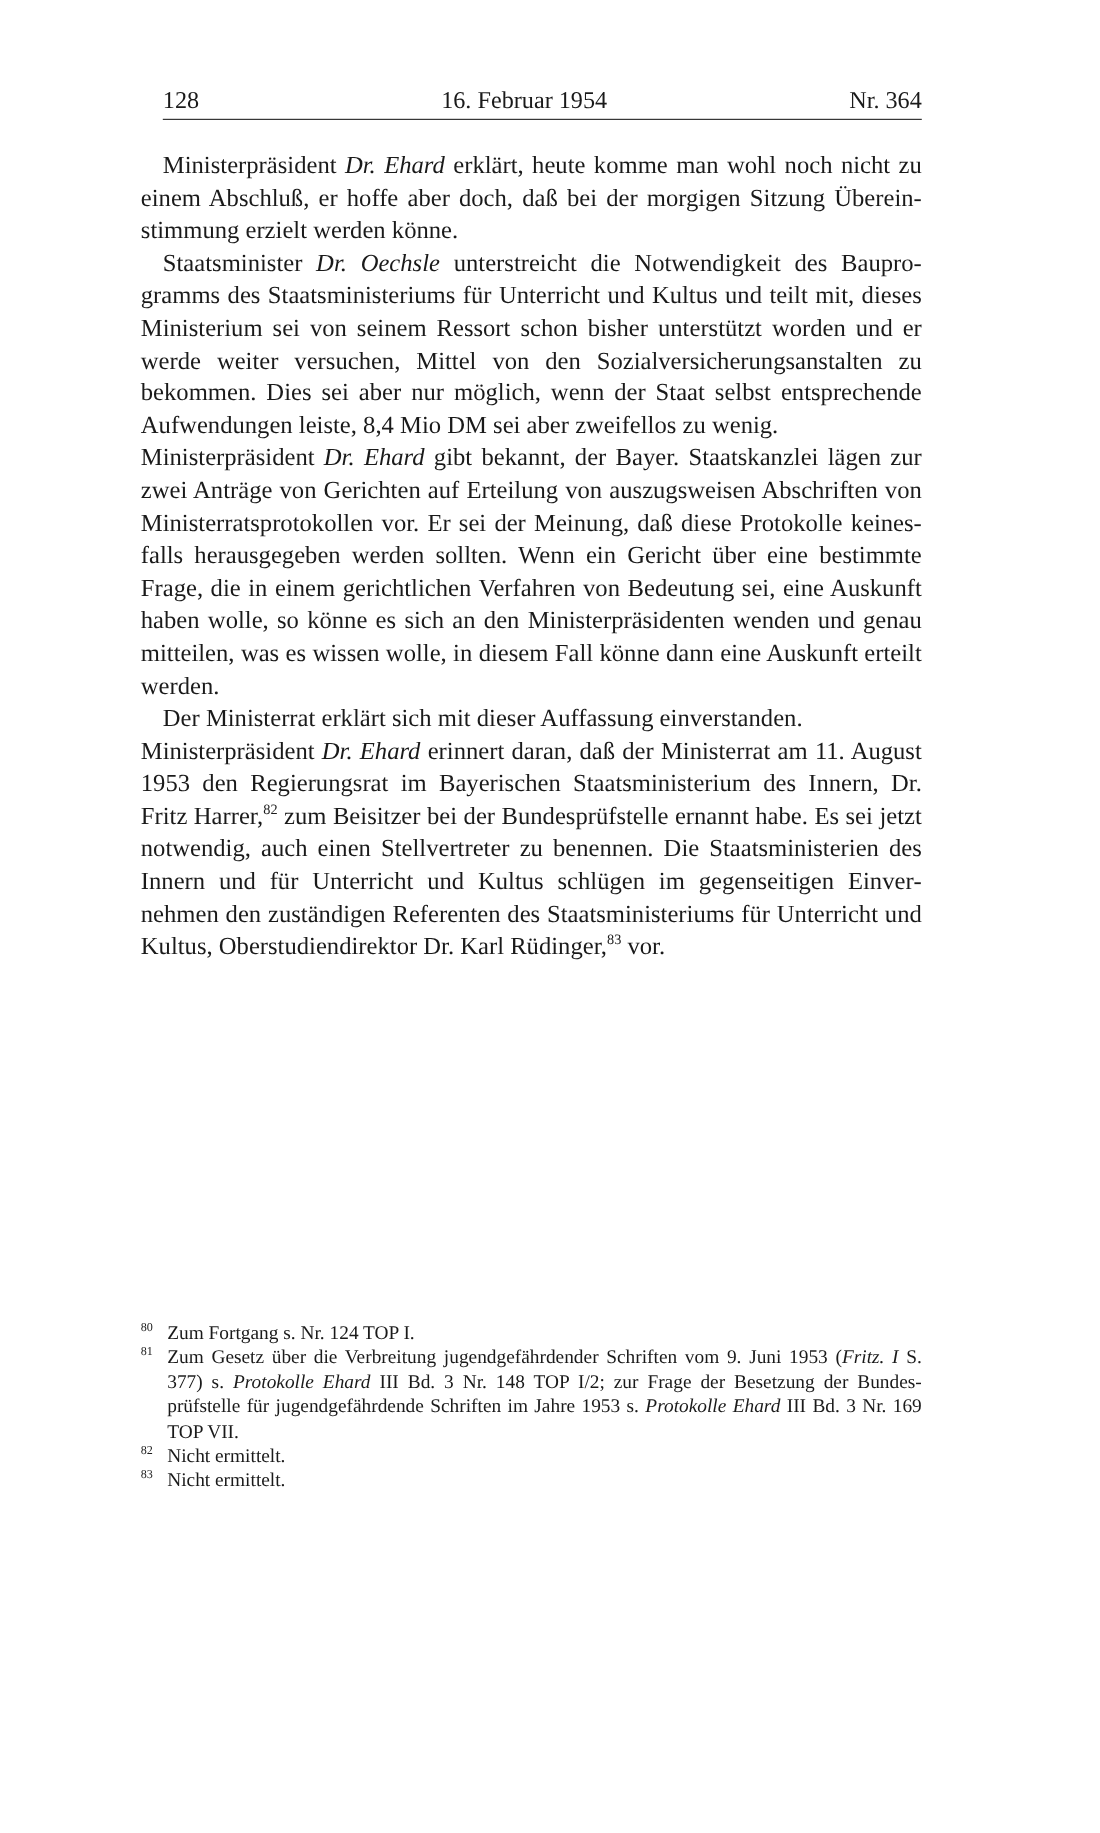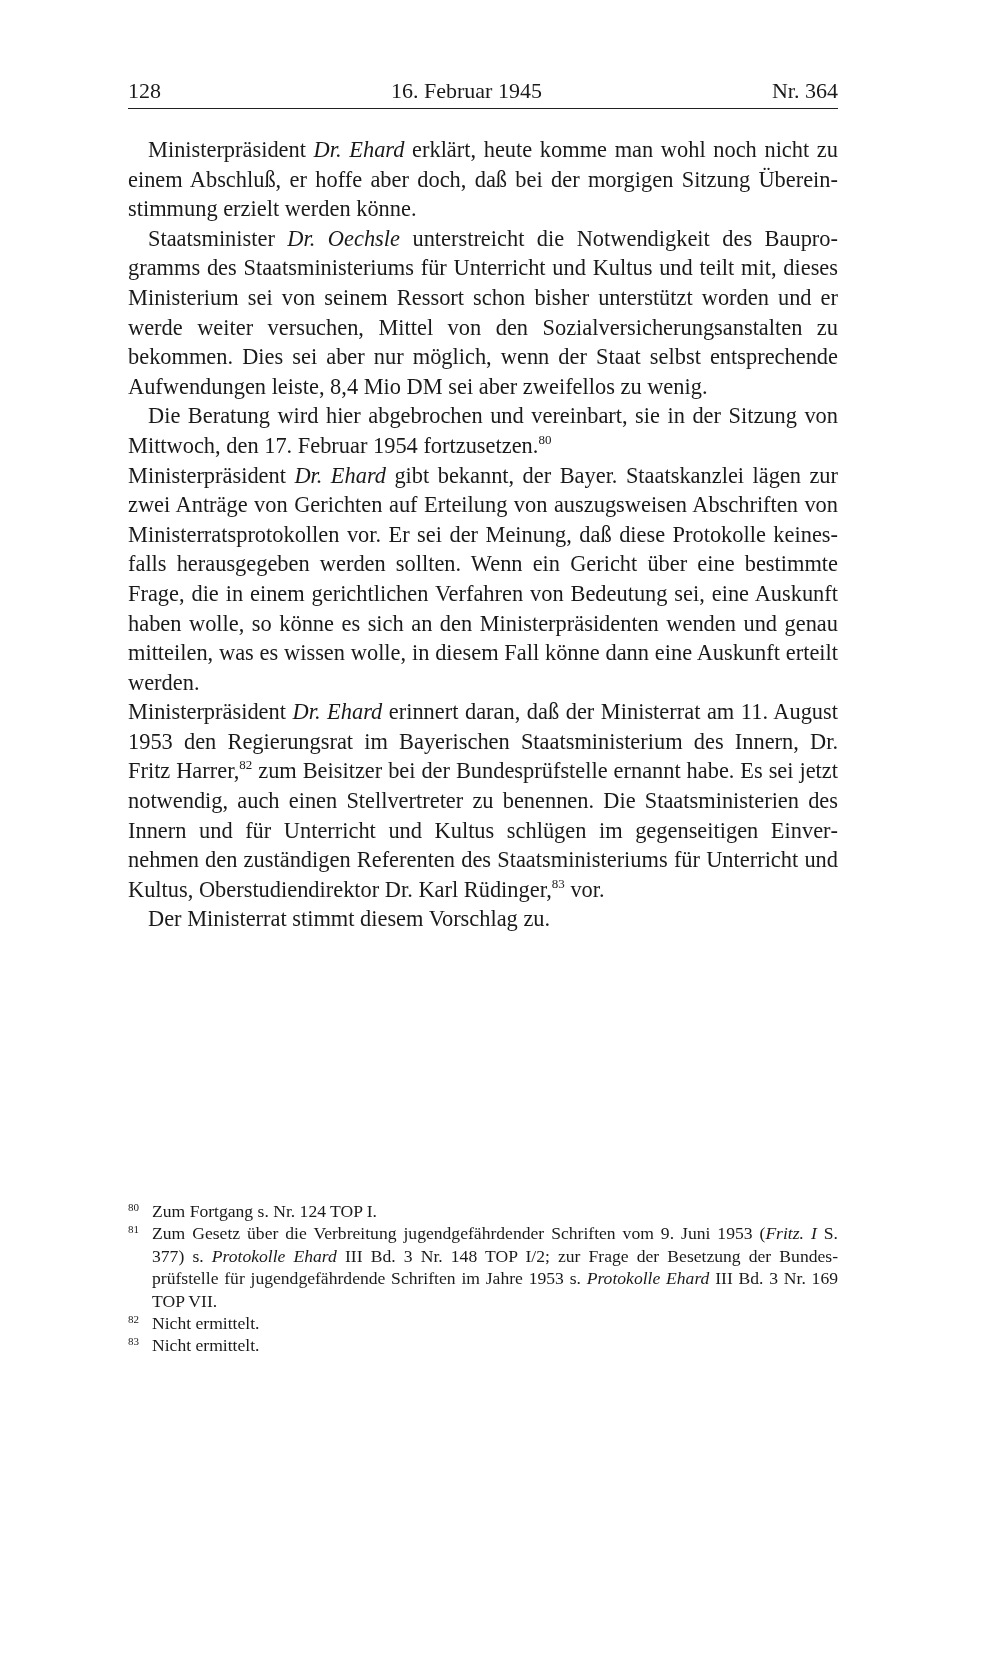--- a/index.html
+++ b/index.html
@@ -1,54 +1,53 @@
 <!DOCTYPE html>
 <html><head>
 <meta charset="utf-8">
 <style>
   html, body { margin: 0; padding: 0; background: #ffffff; }
   body { width: 1000px; height: 1666px; position: relative; overflow: hidden;
          font-family: "Liberation Serif", "DejaVu Serif", serif; color: #1a1a1a; }
   .page { position: absolute; left: 128px; top: 78px; width: 710px; }
   .running-head { display: flex; justify-content: space-between; align-items: baseline;
                   font-size: 22px; line-height: 26px; padding-bottom: 4px;
-                  border-bottom: 1.2px solid #222; }
+                  border-bottom: 1.2px solid #222; margin-left: 20px; }
   .body-text { margin-top: 26px; font-size: 22.4px; line-height: 29.6px; text-align: justify;
                hyphens: manual; }
   .body-text p { margin: 0; }
   .indent { text-indent: 20px; }
   .heading { font-style: italic; margin-top: 14px !important; }
   em { font-style: italic; }
   sup { font-size: 13px; line-height: 0; vertical-align: 9px; }
   .footnotes { position: absolute; left: 128px; top: 1200px; width: 710px; font-size: 17.6px; line-height: 22.4px; }
   .fn { display: flex; margin: 0; text-align: justify; }
   .fn-num { width: 24px; flex: 0 0 24px; font-size: 11px; line-height: 14px; vertical-align: top; }
   .fn-text { flex: 1; }
 </style>
 </head>
 <body>
 
 <div class="page">
   <div class="running-head">
     <span>128</span>
-    <span>16. Februar 1945</span>
+    <span>16. Februar 1954</span>
     <span>Nr. 364</span>
   </div>
 
   <div class="body-text">
     <p class="indent"><span>Ministerpräsident </span><em>Dr. Ehard</em><span> erklärt, heute komme man wohl noch nicht zu einem Abschluß, er hoffe aber doch, daß bei der morgigen Sitzung Überein­stimmung erzielt werden könne.</span></p>
 
     <p class="indent"><span>Staatsminister </span><em>Dr. Oechsle</em><span> unterstreicht die Notwendigkeit des Baupro­gramms des Staatsministeriums für Unterricht und Kultus und teilt mit, dieses Ministerium sei von seinem Ressort schon bisher unterstützt worden und er werde weiter versuchen, Mittel von den Sozialversicherungsanstalten zu bekommen. Dies sei aber nur möglich, wenn der Staat selbst entsprechende Aufwendungen leiste, 8,4 Mio DM sei aber zweifellos zu wenig.</span></p>
 
-    <p class="indent"><span>Die Beratung wird hier abgebrochen und vereinbart, sie in der Sitzung von Mittwoch, den 17. Februar 1954 fortzusetzen.</span><sup>80</sup></p>
 
     <p><span>Ministerpräsident </span><em>Dr. Ehard</em><span> gibt bekannt, der Bayer. Staatskanzlei lägen zur zwei Anträge von Gerichten auf Erteilung von auszugsweisen Abschriften von Ministerratsprotokollen vor. Er sei der Meinung, daß diese Protokolle keines­falls herausgegeben werden sollten. Wenn ein Gericht über eine bestimmte Frage, die in einem gerichtlichen Verfahren von Bedeutung sei, eine Auskunft haben wolle, so könne es sich an den Ministerpräsidenten wenden und genau mitteilen, was es wissen wolle, in diesem Fall könne dann eine Auskunft erteilt werden.</span></p>
+    <p class="indent">Der Ministerrat erklärt sich mit dieser Auffassung einverstanden.</p>
 
     <p><span>Ministerpräsident </span><em>Dr. Ehard</em><span> erinnert daran, daß der Ministerrat am 11. August 1953 den Regierungsrat im Bayerischen Staatsministerium des Innern, Dr. Fritz Harrer,</span><sup>82</sup><span> zum Beisitzer bei der Bundesprüfstelle ernannt habe. Es sei jetzt notwendig, auch einen Stellvertreter zu benennen. Die Staatsministerien des Innern und für Unterricht und Kultus schlügen im gegenseitigen Einver­nehmen den zuständigen Referenten des Staatsministeriums für Unterricht und Kultus, Oberstudiendirektor Dr. Karl Rüdinger,</span><sup>83</sup><span> vor.</span></p>
-    <p class="indent">Der Ministerrat stimmt diesem Vorschlag zu.</p>
   </div>
 </div>
 
 <div class="footnotes">
   <p class="fn">
       <span class="fn-num">80</span>
       <span class="fn-text">Zum Fortgang s. Nr. 124 TOP I.</span>
     </p>
   <p class="fn">
       <span class="fn-num">81</span>

